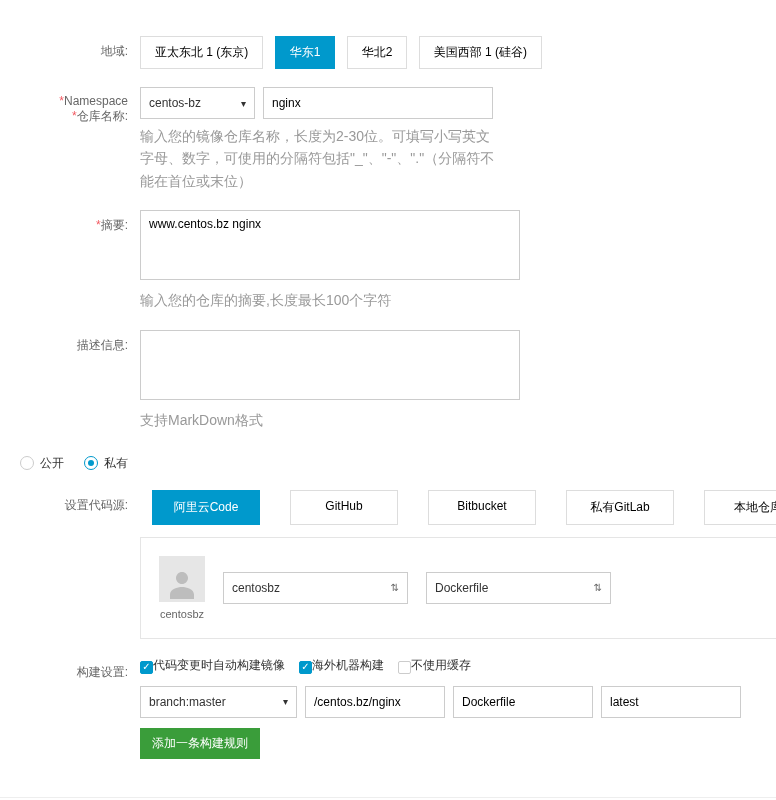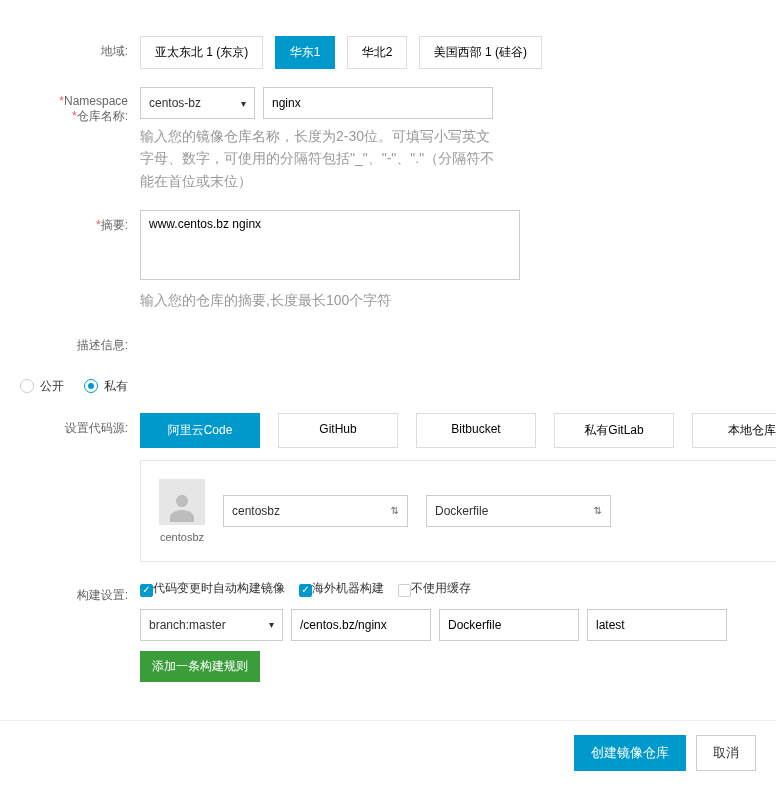--- a/index.html
+++ b/index.html
@@ -4,21 +4,21 @@
 <style>
 * { box-sizing: border-box; margin: 0; padding: 0; }
 body { font-family: -apple-system, "Helvetica Neue", Arial, sans-serif; font-size: 12px; color: #333; background: #fff; width: 776px; }
 .form-container { padding: 36px 20px 20px 20px; }
 .form-row { display: flex; margin-bottom: 18px; }
 .form-label { width: 120px; text-align: right; padding-right: 12px; padding-top: 7px; color: #666; flex-shrink: 0; }
 .form-label .req { color: #f25961; }
 .form-content { flex: 1; }
 .region-btn, .src-btn { display: inline-block; border: 1px solid #ddd; background: #fff; color: #000000; padding: 7px 14px; margin-right: 8px; cursor: pointer; font-size: 12px; }
 .region-btn.active { background: #09c; color: #fff; border-color: #09c; }
-.src-btn { padding: 8px 0; width: 120px; text-align: center; }
+.src-btn { padding: 8px 0; width: 108px; text-align: center; margin-left: 12px; }
 .src-btn.active { background: #09c; color: #fff; border-color: #09c; }
 .src-btns { display: flex; gap: 10px; }
 .select-ns { width: 115px; height: 32px; border: 1px solid #ccc; padding: 0 8px; background: #fff; font-size: 12px; }
 .input-text { height: 32px; border: 1px solid #ccc; padding: 0 8px; font-size: 12px; }
 .input-text.repo { width: 230px; margin-left: 8px; }
 .hint { color: #999; font-size: 14px; margin-top: 6px; line-height: 1.6; max-width: 360px; }
 .textarea { width: 380px; border: 1px solid #ccc; padding: 6px 8px; font-size: 12px; resize: none; font-family: inherit; }
 .textarea.summary { height: 70px; }
 .textarea.desc { height: 70px; }
 .radio-group { display: flex; align-items: center; gap: 20px; padding-top: 6px; }
@@ -31,21 +31,21 @@
 .avatar { width: 46px; height: 46px; background: #e6e6e6; display: flex; align-items: flex-end; justify-content: center; margin-bottom: 6px; }
 .avatar svg { width: 36px; height: 36px; fill: #bdbdbd; }
 .avatar-name { color: #666; font-size: 11px; }
 .panel-select { height: 32px; border: 1px solid #ccc; padding: 0 8px; font-size: 12px; width: 185px; background: #fff; }
 .build-checks { display: flex; align-items: center; gap: 14px; margin-bottom: 12px; }
 .check-item { display: flex; align-items: flex-end; cursor: pointer; }
 .checkbox { width: 13px; height: 13px; border: 1px solid #ccc; border-radius: 2px; display: inline-flex; align-items: center; justify-content: center; background: #fff; }
 .checkbox.checked { background: #09c; border-color: #09c; }
 .checkbox.checked::after { content: "✓"; color: #fff; font-size: 10px; line-height: 1; }
 .build-row { display: flex; gap: 8px; margin-bottom: 10px; }
-.build-select { height: 32px; border: 1px solid #ccc; padding: 0 8px; font-size: 12px; width: 143px; background: #fff; }
+.build-select { height: 32px; border: 1px solid #ccc; padding: 0 8px; font-size: 12px; width: 157px; background: #fff; }
 .build-input { height: 32px; border: 1px solid #ccc; padding: 0 8px; font-size: 12px; width: 140px; }
 .add-rule-btn { display: inline-block; background: #3a9d3a; color: #fff; padding: 7px 12px; font-size: 12px; cursor: pointer; border: none; }
 .footer { border-top: 1px solid #eee; padding: 14px 20px; display: flex; justify-content: flex-end; gap: 10px; }
 .btn-primary { background: #09c; color: #fff; border: 1px solid #09c; padding: 8px 16px; font-size: 13px; cursor: pointer; }
 .btn-default { background: #fff; color: #333; border: 1px solid #ccc; padding: 8px 16px; font-size: 13px; cursor: pointer; }
 .caret { margin-left: 4px; font-size: 10px; }
 </style>
 </head>
 <body>
 
@@ -81,20 +81,24 @@
   <div class="form-row">
     <div class="form-label"><span class="req">*</span><span>摘要:</span></div>
     <div class="form-content">
       <textarea class="textarea summary" style="">www.centos.bz nginx</textarea>
       <div class="hint">输入您的仓库的摘要,长度最长100个字符</div>
     </div>
   </div>
 
   <div class="form-row">
     <div class="form-label">描述信息:</div>
+    <div class="form-content">
+      <textarea class="textarea desc" style=""></textarea>
+      <div class="hint">支持MarkDown格式</div>
+    </div>
   </div>
 
   <div class="form-row">
     <div class="form-content">
       <div class="radio-group">
         <div class="radio-item">
           <span class="radio-circle"></span>
           <span>公开</span>
         </div>
         <div class="radio-item">

